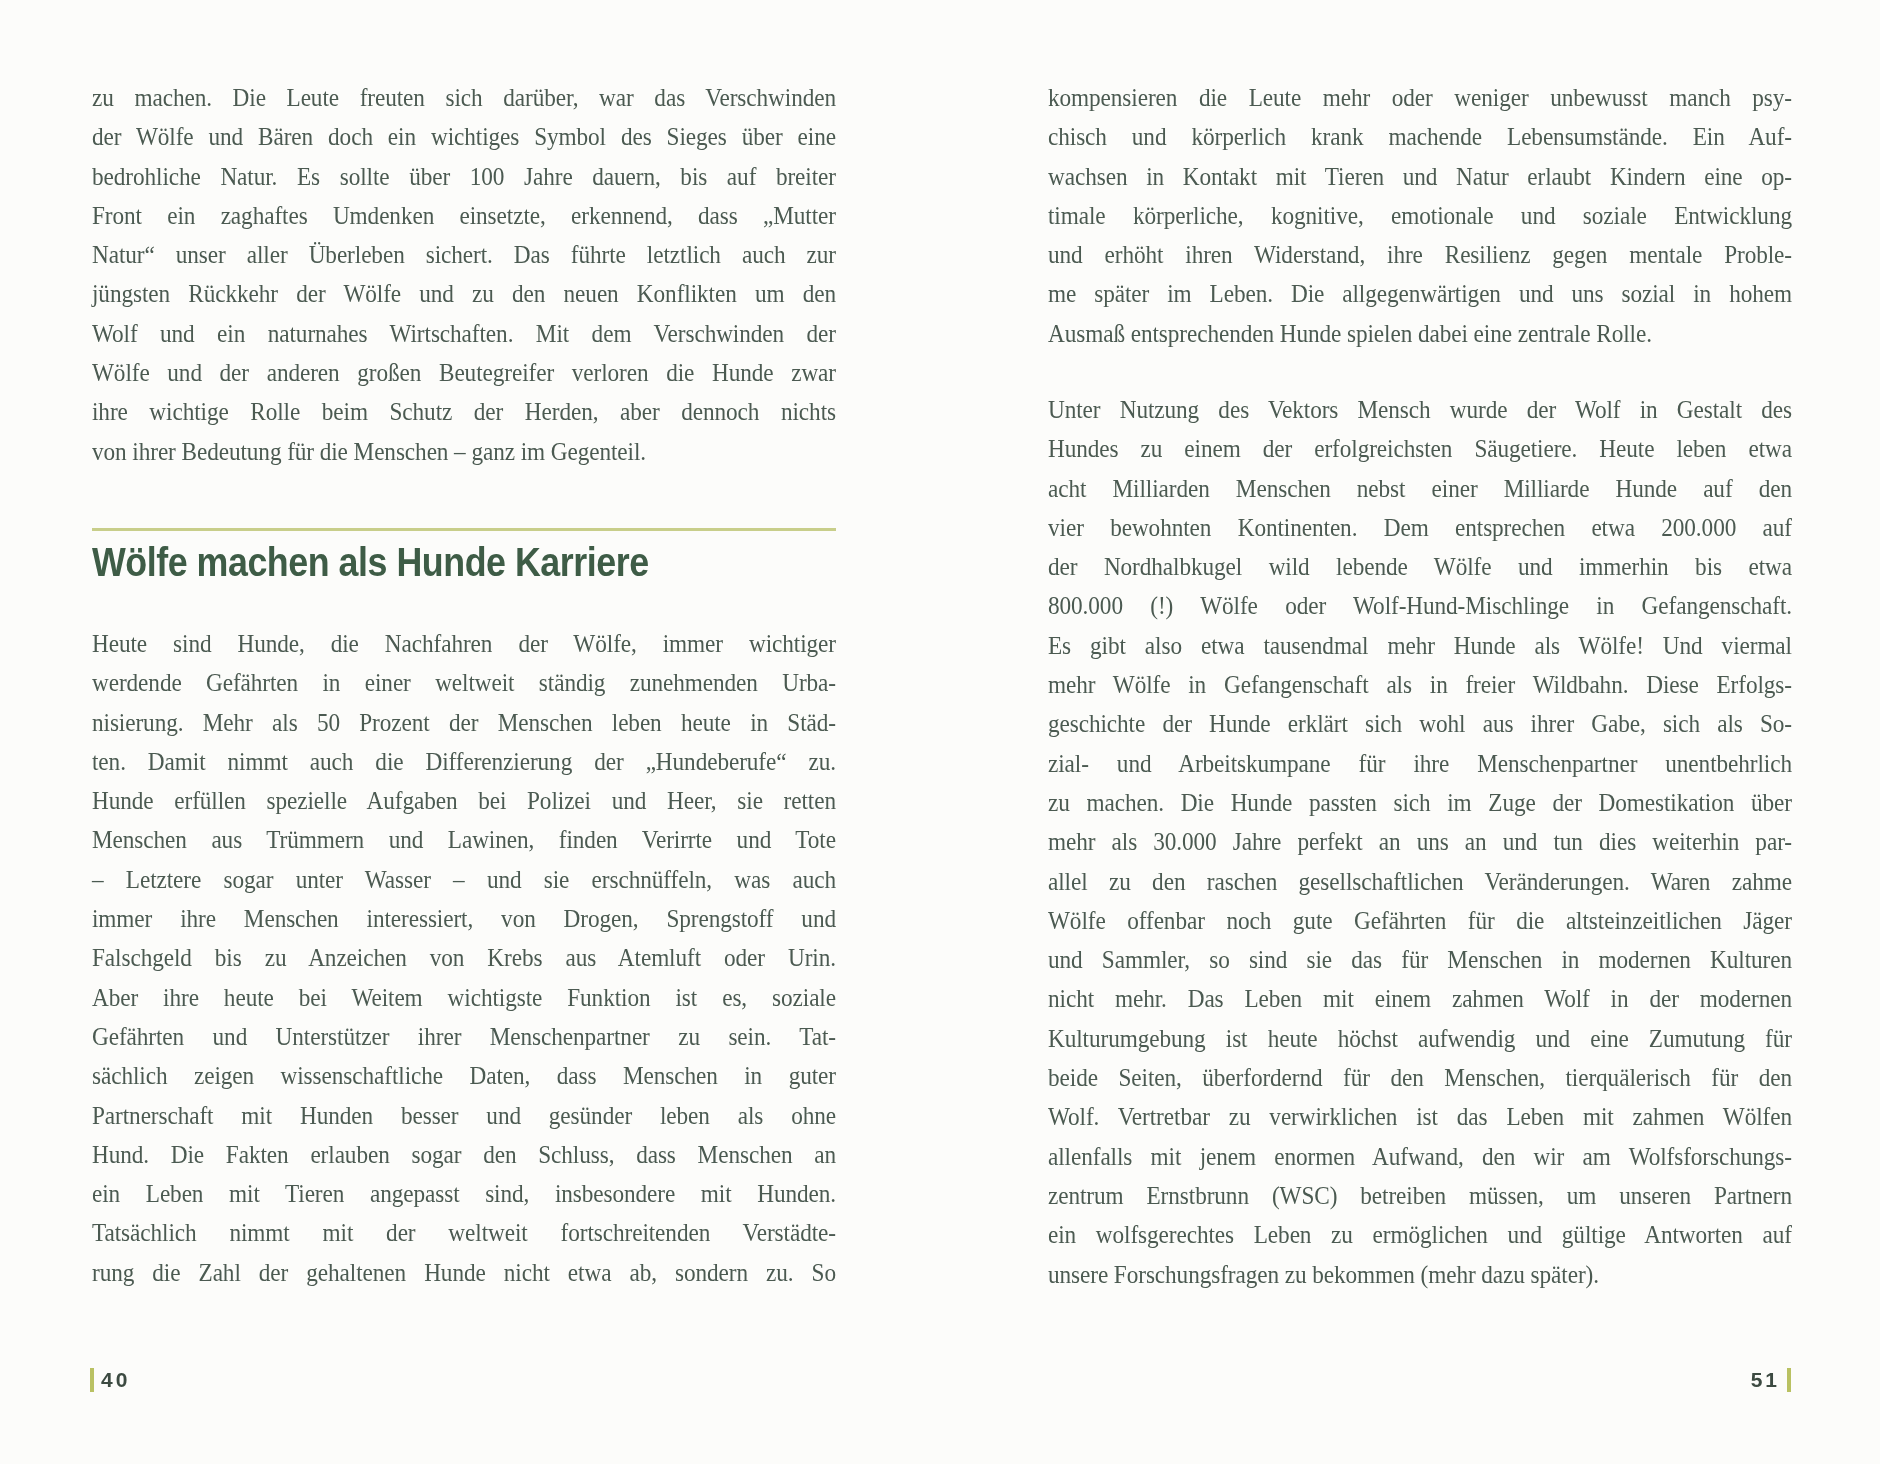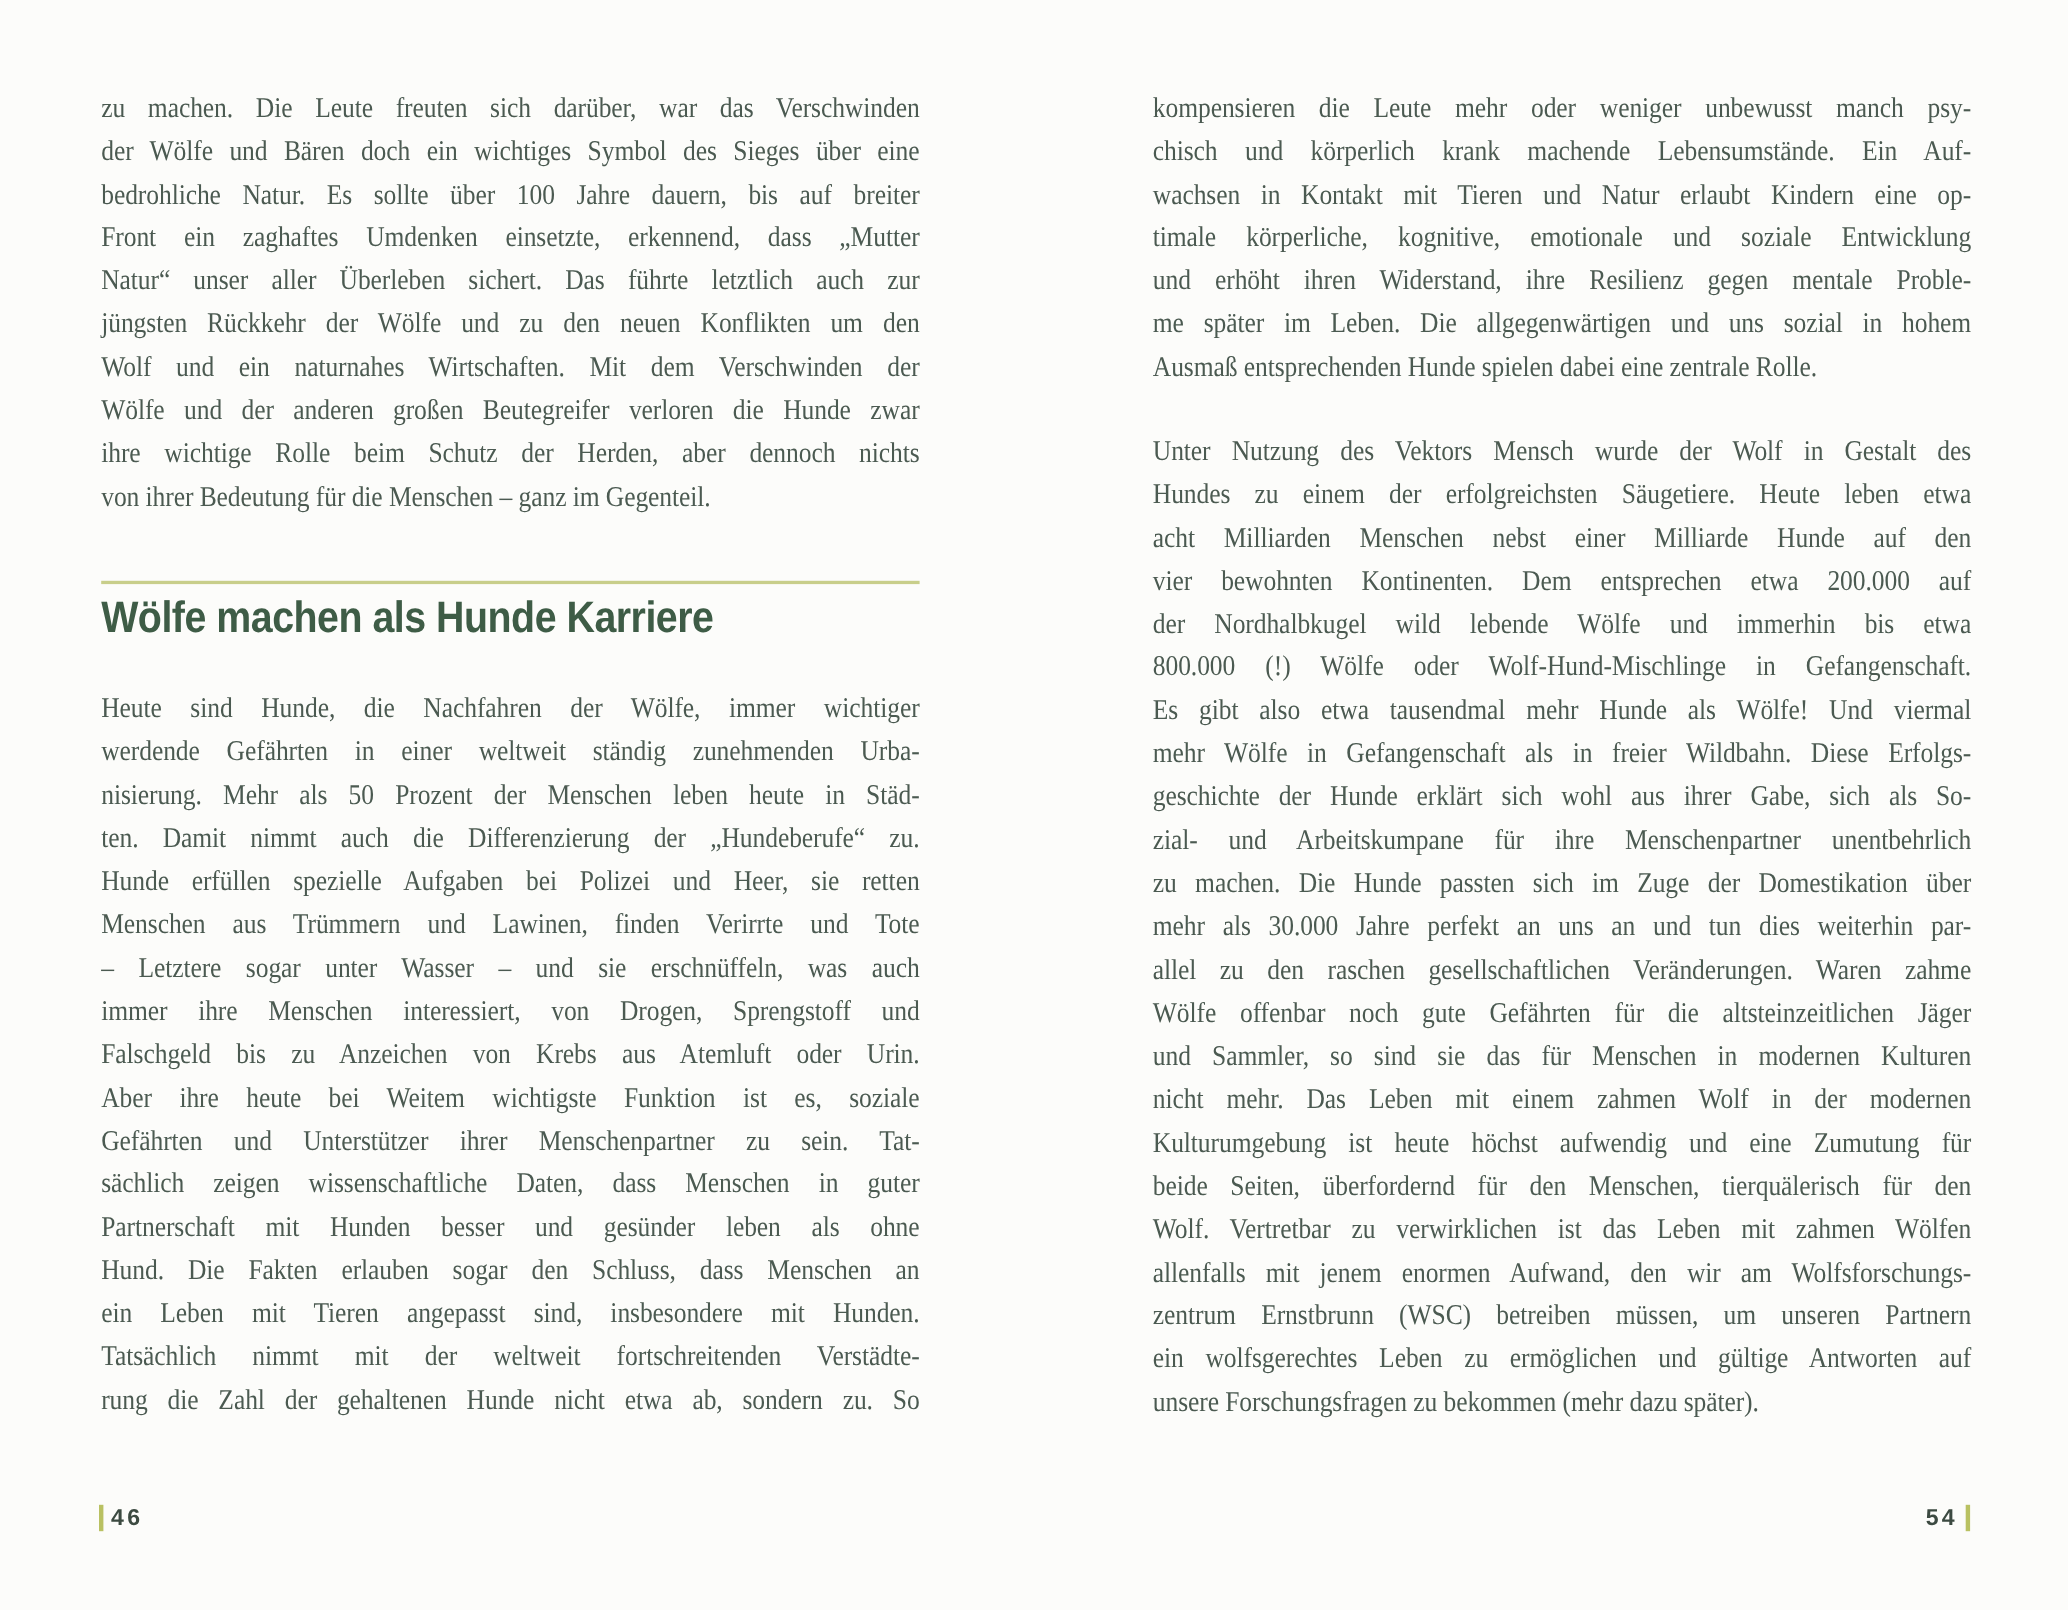--- a/index.html
+++ b/index.html
@@ -99,21 +99,21 @@
         <div class="line">sächlich zeigen wissenschaftliche Daten, dass Menschen in guter</div>
         <div class="line">Partnerschaft mit Hunden besser und gesünder leben als ohne</div>
         <div class="line">Hund. Die Fakten erlauben sogar den Schluss, dass Menschen an</div>
         <div class="line">ein Leben mit Tieren angepasst sind, insbesondere mit Hunden.</div>
         <div class="line">Tatsächlich nimmt mit der weltweit fortschreitenden Verstädte-</div>
         <div class="line">rung die Zahl der gehaltenen Hunde nicht etwa ab, sondern zu. So</div>
       </div>
 
     <div class="pagenum" style="left:90px; top:1368px;">
       <span class="bar"></span>
-      <span>46</span>
+      <span>40</span>
     </div>
   </div>
 
   <div>
     <div class="para" style="left:1048px; top:78px;">
         <div class="line">kompensieren die Leute mehr oder weniger unbewusst manch psy-</div>
         <div class="line">chisch und körperlich krank machende Lebensumstände. Ein Auf-</div>
         <div class="line">wachsen in Kontakt mit Tieren und Natur erlaubt Kindern eine op-</div>
         <div class="line">timale körperliche, kognitive, emotionale und soziale Entwicklung</div>
         <div class="line">und erhöht ihren Widerstand, ihre Resilienz gegen mentale Proble-</div>
@@ -141,18 +141,18 @@
         <div class="line">Kulturumgebung ist heute höchst aufwendig und eine Zumutung für</div>
         <div class="line">beide Seiten, überfordernd für den Menschen, tierquälerisch für den</div>
         <div class="line">Wolf. Vertretbar zu verwirklichen ist das Leben mit zahmen Wölfen</div>
         <div class="line">allenfalls mit jenem enormen Aufwand, den wir am Wolfsforschungs-</div>
         <div class="line">zentrum Ernstbrunn (WSC) betreiben müssen, um unseren Partnern</div>
         <div class="line">ein wolfsgerechtes Leben zu ermöglichen und gültige Antworten auf</div>
         <div class="line line-last">unsere Forschungsfragen zu bekommen (mehr dazu später).</div>
       </div>
 
     <div class="pagenum" style="right:89px; top:1368px;">
-      <span>54</span>
+      <span>51</span>
       <span class="bar"></span>
     </div>
   </div>
 
 </div>
 
 </body></html>

